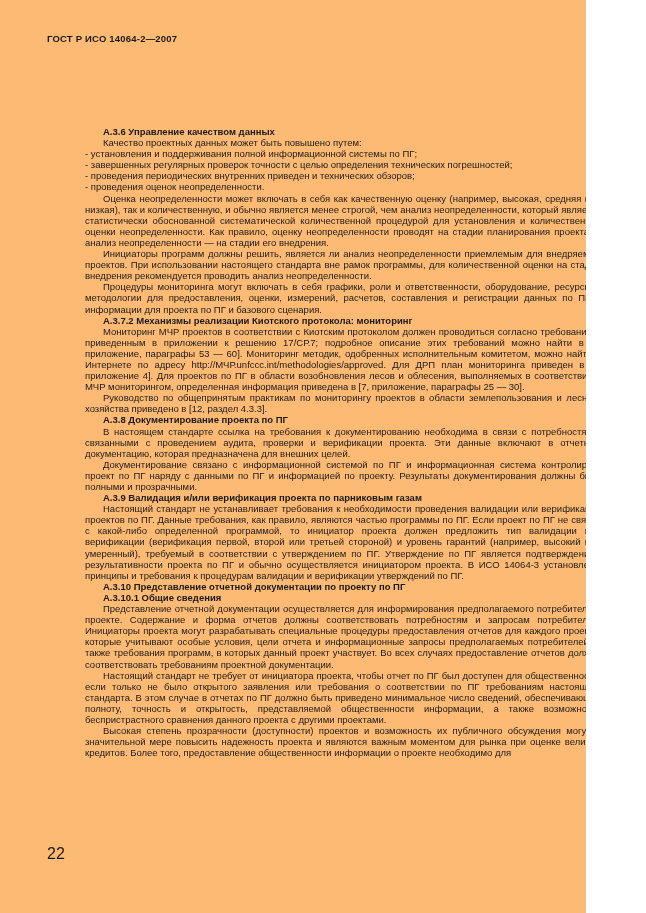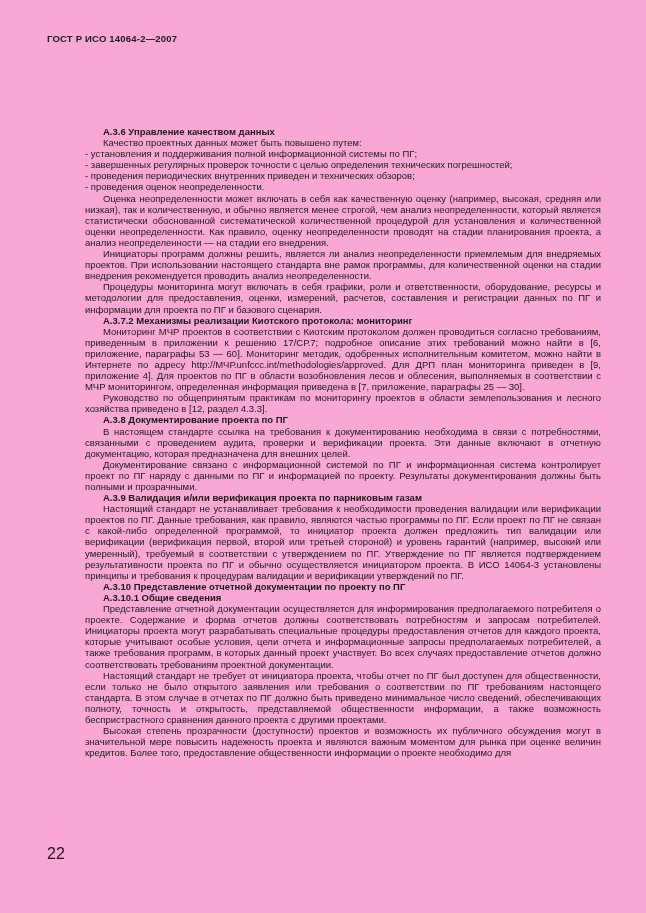--- a/index.html
+++ b/index.html
@@ -8,23 +8,23 @@
     background: #ffffff;
   }
   body {
     width: 646px;
     height: 913px;
     font-family: "Liberation Sans", sans-serif;
     color: #1a1a1a;
   }
   .page {
     position: relative;
-    width: 646px;
+    width: 586px;
     height: 913px;
-    background: #f9a8d4;
+    background: #fdba74;
     overflow: hidden;
   }
   .doc-header {
     position: absolute;
     left: 47px;
     top: 33px;
     font-size: 9.5px;
     font-weight: bold;
     letter-spacing: 0.2px;
     white-space: nowrap;

